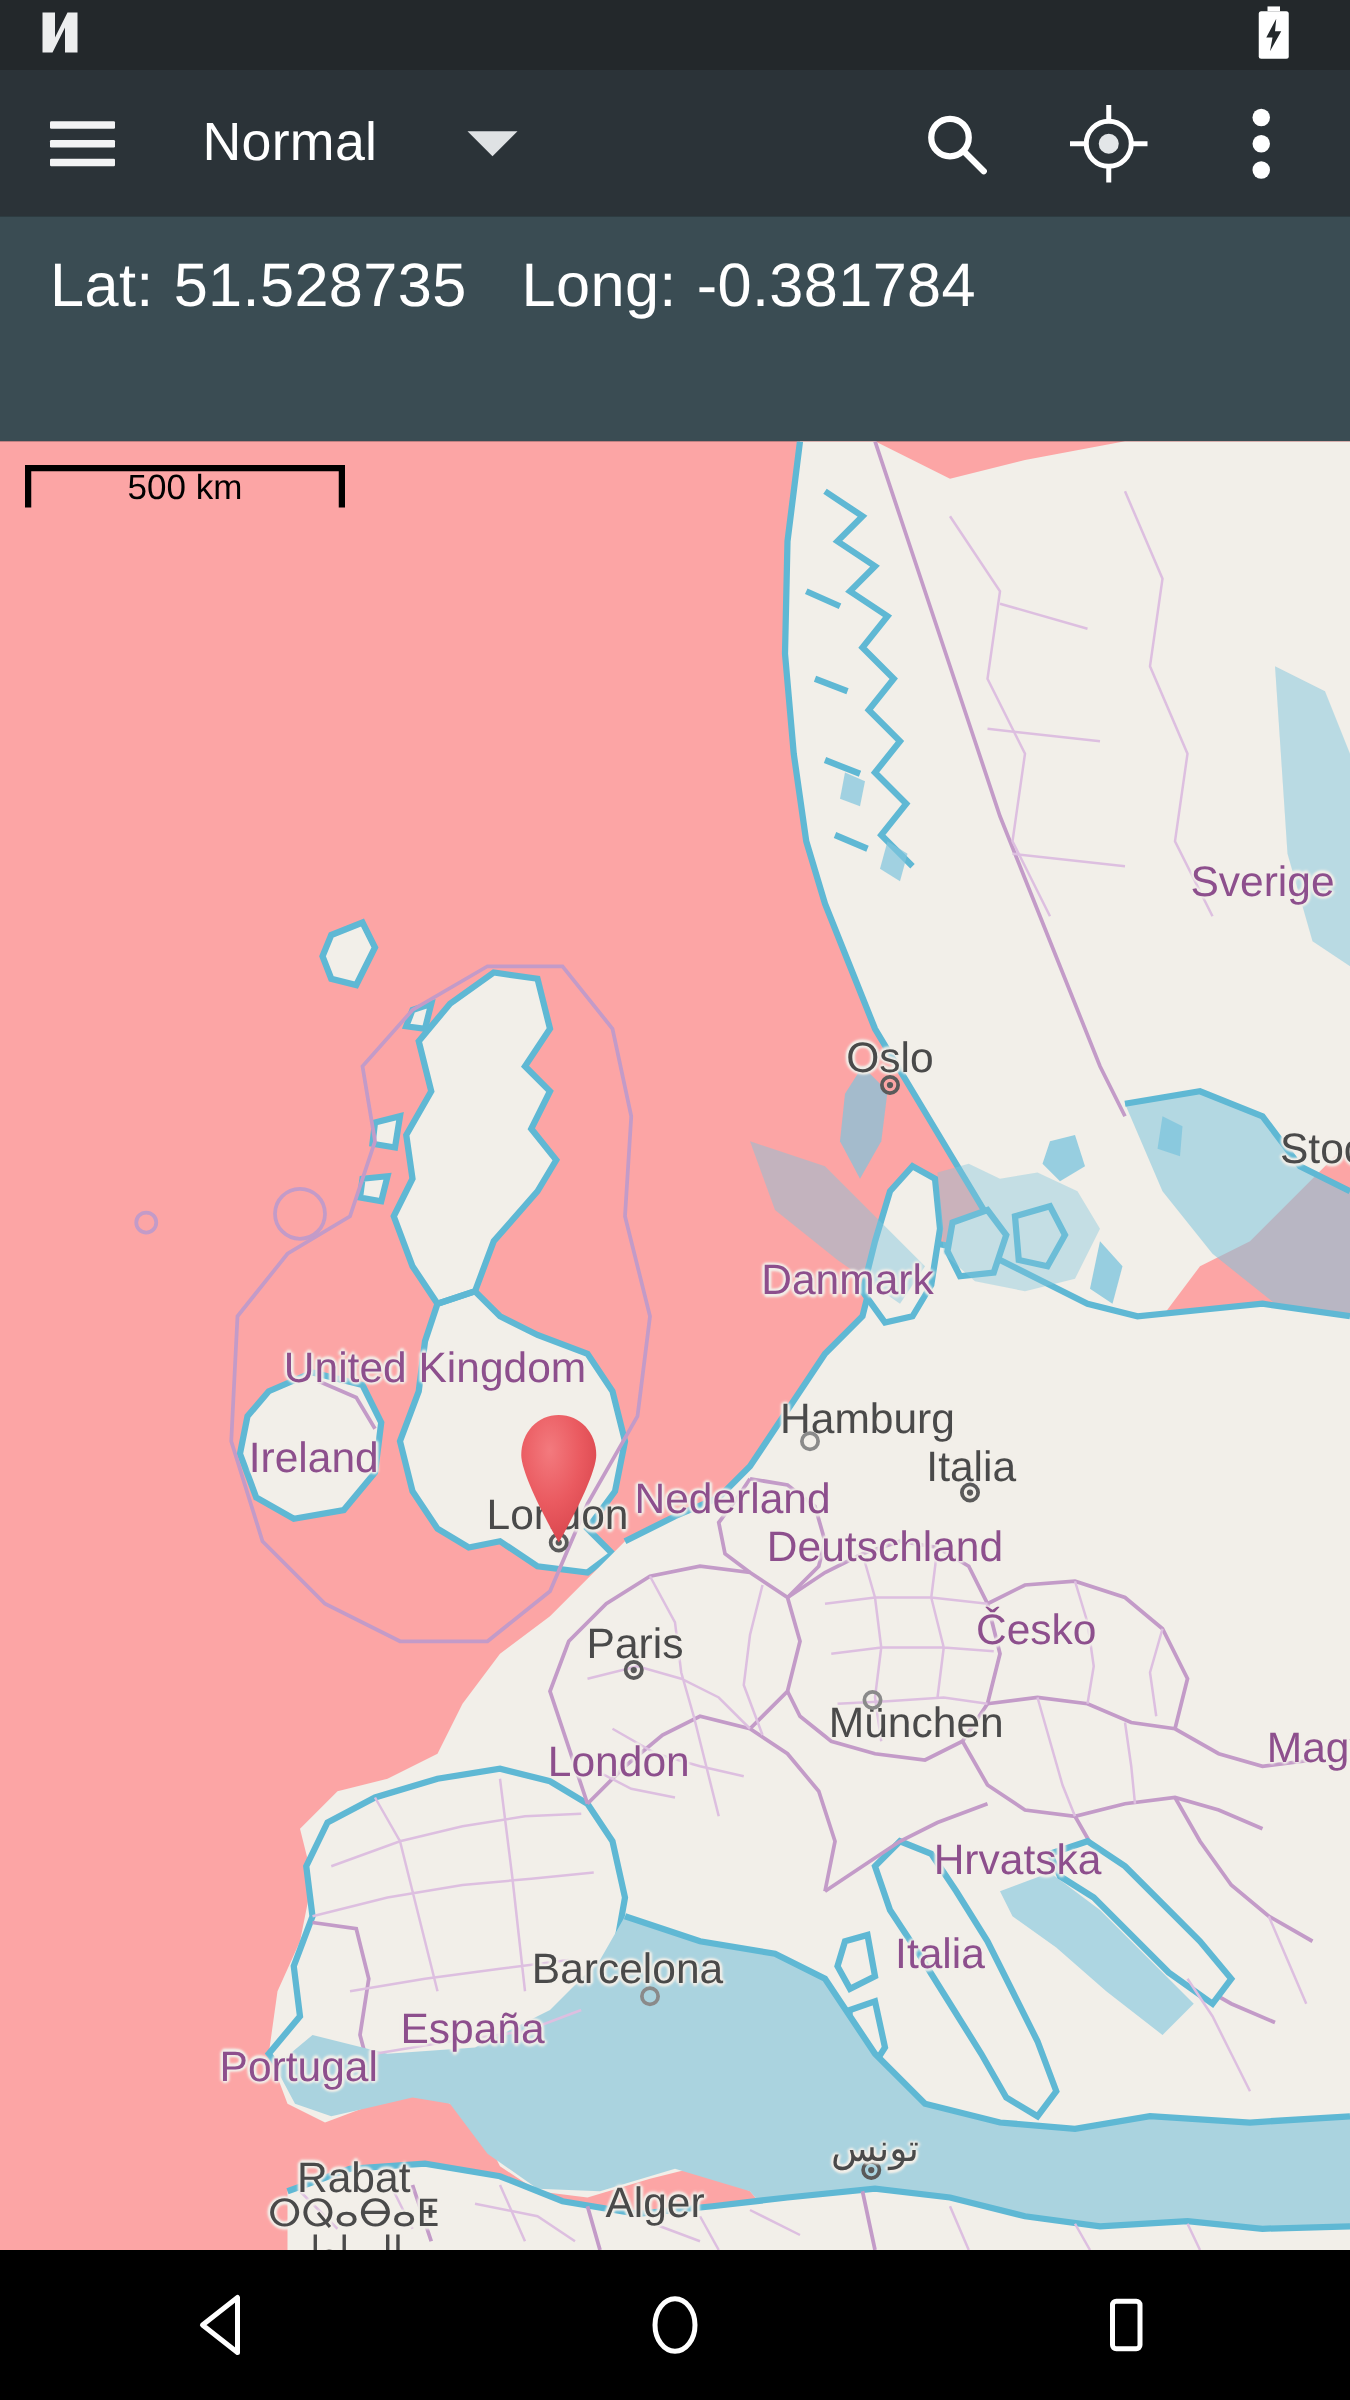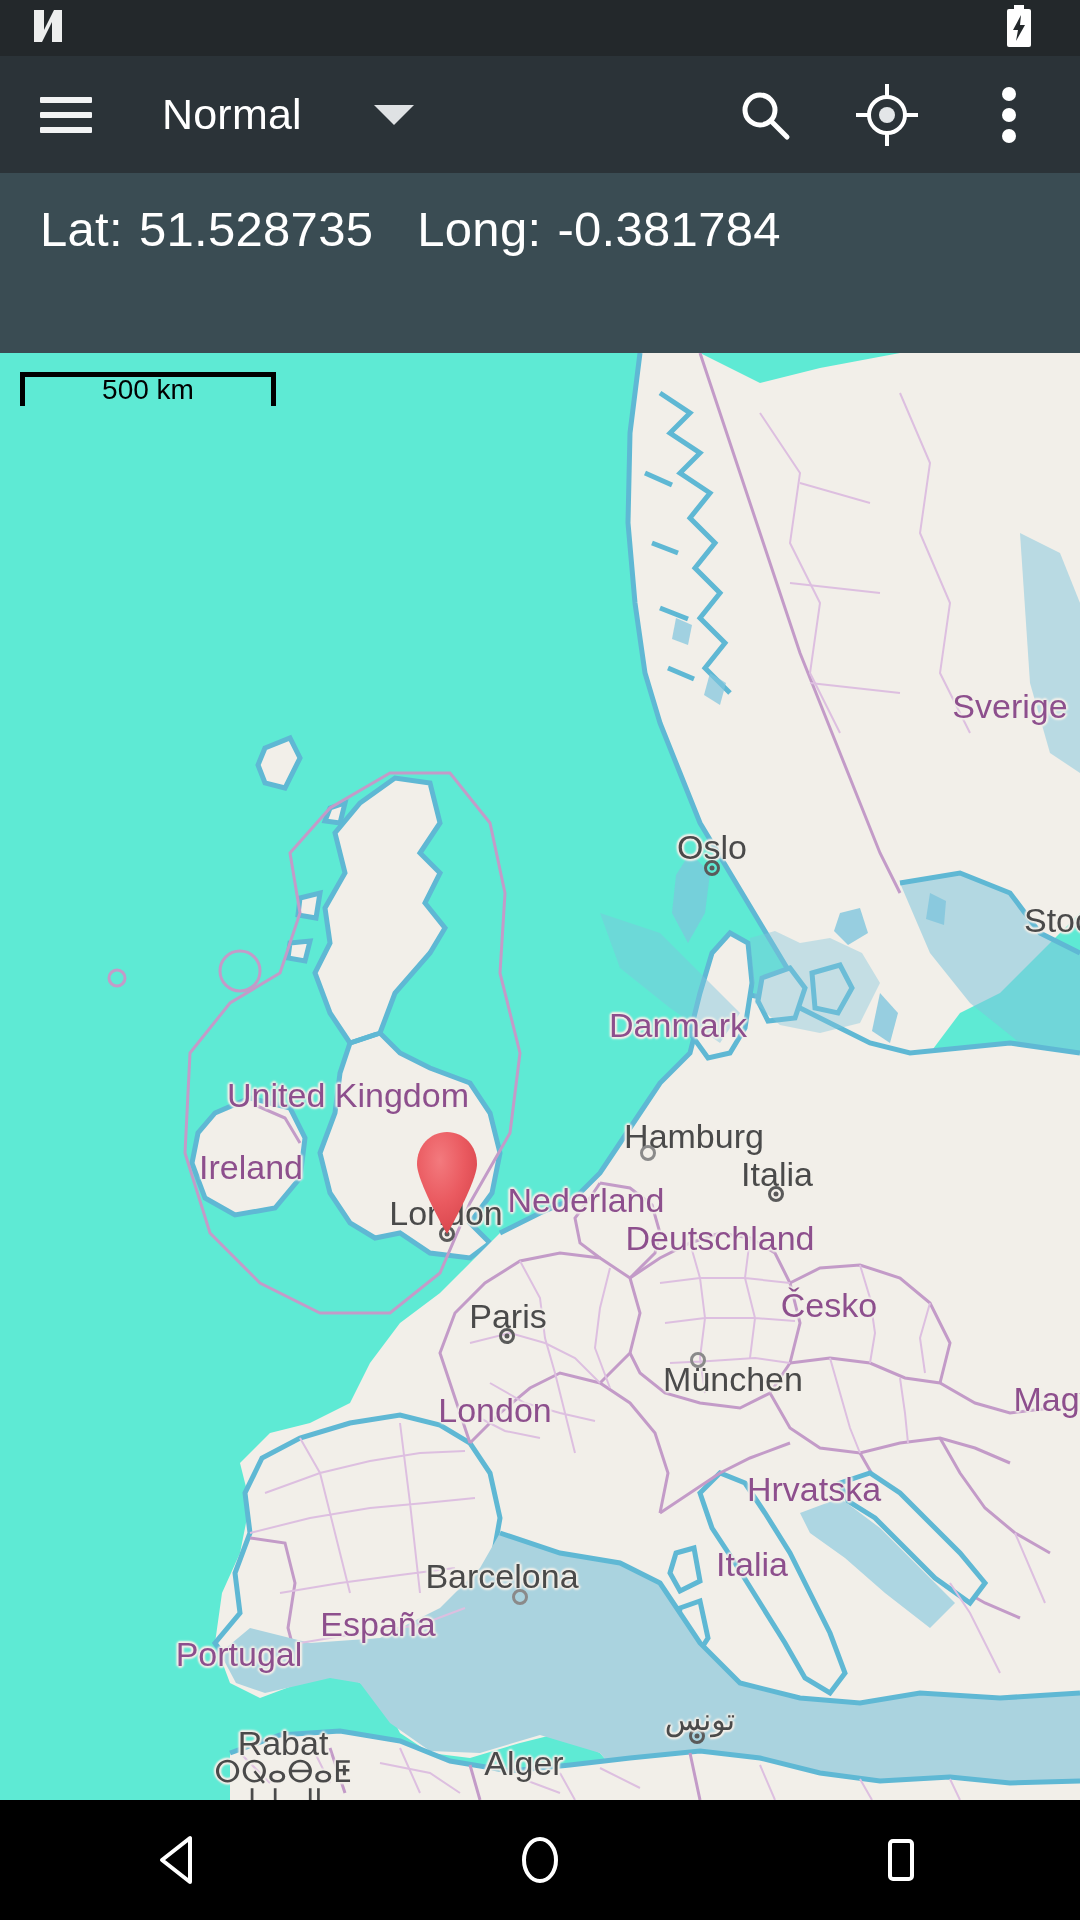--- a/index.html
+++ b/index.html
@@ -38,21 +38,21 @@
     background:#3a4c53; padding:28px 0 0 40px; color:#fff;
   }
   .coordline{ font-size:49px; letter-spacing:0.3px; white-space:nowrap;}
   .coordline .lbl{ margin-right:16px; }
   .coordline .gap{ display:inline-block; width:44px; }
   .addrline{ font-size:43px; margin-top:14px; letter-spacing:0.2px; white-space:nowrap;}
 
   
   .map{
     position:absolute; top:353px; left:0; width:1080px; height:1447px;
-    background:#5eead4; overflow:hidden;
+    background:#fca5a5; overflow:hidden;
   }
   .map svg{ position:absolute; top:0; left:0; }
 
   
   .scalebar{
     position:absolute; top:19px; left:20px; width:256px; height:34px;
     border:5px solid #000; border-top:5px solid #000; border-bottom:none;
     display:flex; align-items:flex-start; justify-content:center;
   }
   .scalebar .txt{ position:absolute; top:-3px; left:0; width:100%; text-align:center;
@@ -364,21 +364,21 @@
     <div class="scalebar">
       <span class="txt">500 km</span>
     </div>
 
     <div id="label-layer">
         <div class="mlabel country" style="left: 1010px; top: 353px;">Sverige</div>
         <div class="mlabel country" style="left: 348px; top: 742px;">United Kingdom</div>
         <div class="mlabel country" style="left: 251px; top: 814px;">Ireland</div>
         <div class="mlabel country" style="left: 678px; top: 672px;">Danmark</div>
         <div class="mlabel country" style="left: 586px; top: 847px;">Nederland</div>
-        <div class="mlabel country" style="left: 708px; top: 885px; margin-left: 12px;">Deutschland</div>
+        <div class="mlabel country" style="left: 708px; top: 885px;">Deutschland</div>
         <div class="mlabel country" style="left: 495px; top: 1057px;">London</div>
         <div class="mlabel country" style="left: 829px; top: 952px;">Česko</div>
         <div class="mlabel country" style="left: 1055px; top: 1046px;">Magy</div>
         <div class="mlabel country" style="left: 814px; top: 1136px;">Hrvatska</div>
         <div class="mlabel country" style="left: 752px; top: 1211px;">Italia</div>
         <div class="mlabel country" style="left: 378px; top: 1271px;">España</div>
         <div class="mlabel country" style="left: 239px; top: 1301px;">Portugal</div>
         <div class="mlabel city" style="left: 712px; top: 494px;">Oslo</div>
         <div class="citydot capital" style="left: 712px; top: 515px;"></div>
         <div class="mlabel city" style="left: 1058px; top: 567px;">Stoc</div>

